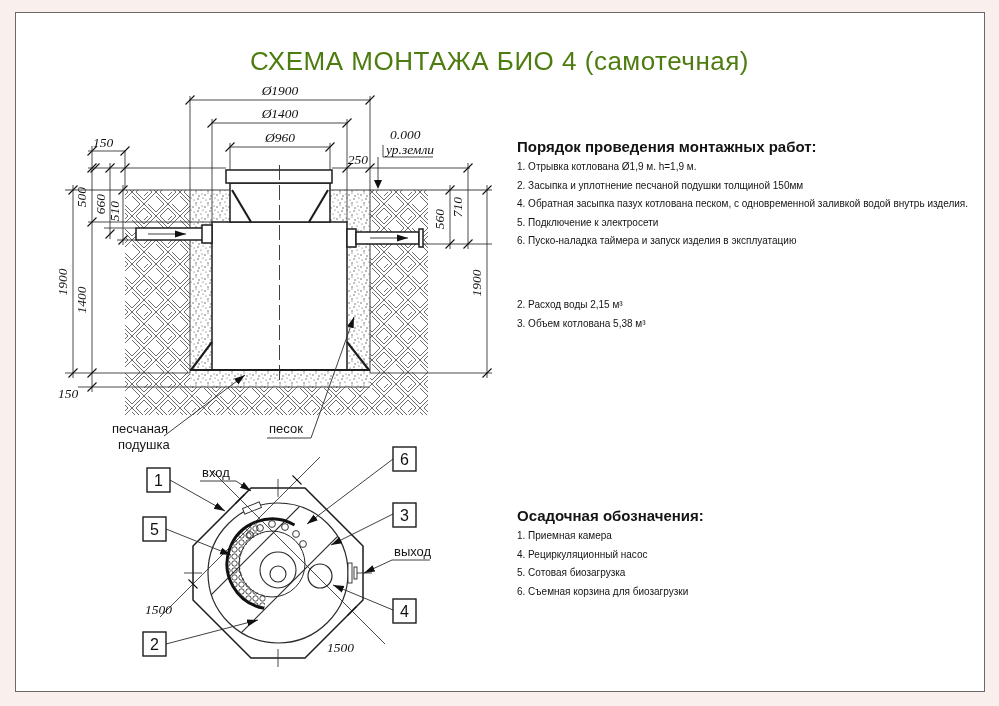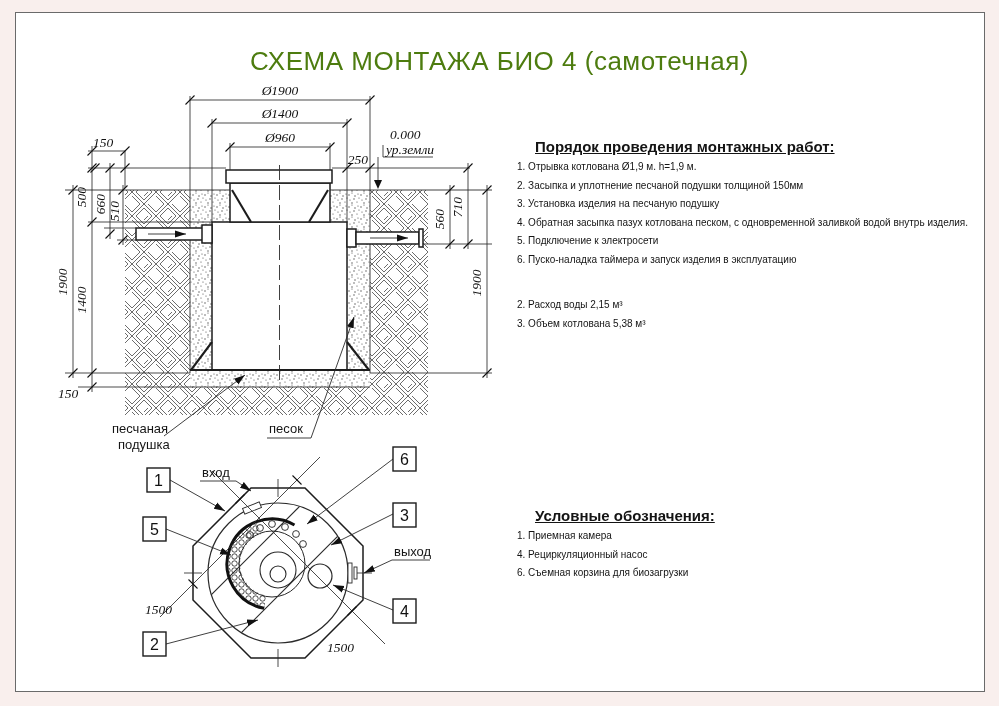--- a/index.html
+++ b/index.html
@@ -12,23 +12,22 @@
   .sheet {
     position:absolute; left:15px; top:12px; right:14px; bottom:14px;
     background:#ffffff; border:1.6px solid #6a6a6a;
   }
   .title {
     position:absolute; left:0; right:0; top:46px;
     text-align:center; font-size:26px; letter-spacing:0.5px; color:#4d7c0f;
   }
   .tblock { position:absolute; left:517px; width:452px; color:#141414; }
   .tblock .hd {
-    font-weight:bold; font-size:15px; text-decoration:underline;
+    font-weight:bold; font-size:15px; 
     margin-bottom:3px;
-    margin-left:18px;
   }
   .tblock .it { font-size:10px; line-height:18.6px; }
   .blk-procedure { top:138px; }
   .blk-montage  { top:296px; }
   .blk-legend   { top:507px; }
   svg.draw { position:absolute; left:0; top:0; }
   .ln   { stroke:#1c1c1c; stroke-width:1.5; fill:none; }
   .ln2  { stroke:#1c1c1c; stroke-width:2.1; fill:none; }
   .thin { stroke:#2a2a2a; stroke-width:0.9; fill:none; }
   .dimln{ stroke:#2a2a2a; stroke-width:0.85; fill:none; }
@@ -49,35 +48,35 @@
 <body>
 
 <div class="sheet"></div>
 
 <div class="title">СХЕМА МОНТАЖА БИО 4 (самотечная)</div>
 
 <div class="tblock blk-procedure">
   <div class="hd">Порядок проведения монтажных работ:</div>
   <div class="it">1. Отрывка котлована Ø1,9 м. h=1,9 м.</div>
   <div class="it">2. Засыпка и уплотнение песчаной подушки толщиной 150мм</div>
-  <div class="it">3. Установка изделия на песчаную подушку</div>
   <div class="it">4. Обратная засыпка пазух котлована песком, с одновременной заливкой водой внутрь изделия.</div>
   <div class="it">5. Подключение к электросети</div>
   <div class="it">6. Пуско-наладка таймера и запуск изделия в эксплуатацию</div>
 </div>
 
 <div class="tblock blk-montage">
   <div class="it">2. Расход воды 2,15 м³</div>
   <div class="it">3. Объем котлована 5,38 м³</div>
 </div>
 
 <div class="tblock blk-legend">
-  <div class="hd">Условные обозначения:</div>
+  <div class="hd">Осадочная обозначения:</div>
   <div class="it">1. Приемная камера</div>
   <div class="it">4. Рециркуляционный насос</div>
+  <div class="it">5. Сотовая биозагрузка</div>
   <div class="it">6. Съемная корзина для биозагрузки</div>
 </div>
 
 <svg class="draw" width="999" height="706" viewBox="0 0 999 706">
   <defs>
     <marker id="arr" markerWidth="13" markerHeight="9" refX="11" refY="4" orient="auto" markerUnits="userSpaceOnUse">
       <path d="M0,0.5 L11,4 L0,7.5 z" fill="#111"></path>
     </marker>
     <path id="tick" d="M-4.5,4.5 L4.5,-4.5" stroke="#111" stroke-width="1.1"></path>
     <pattern id="hatch" width="24" height="24" patternUnits="userSpaceOnUse">

